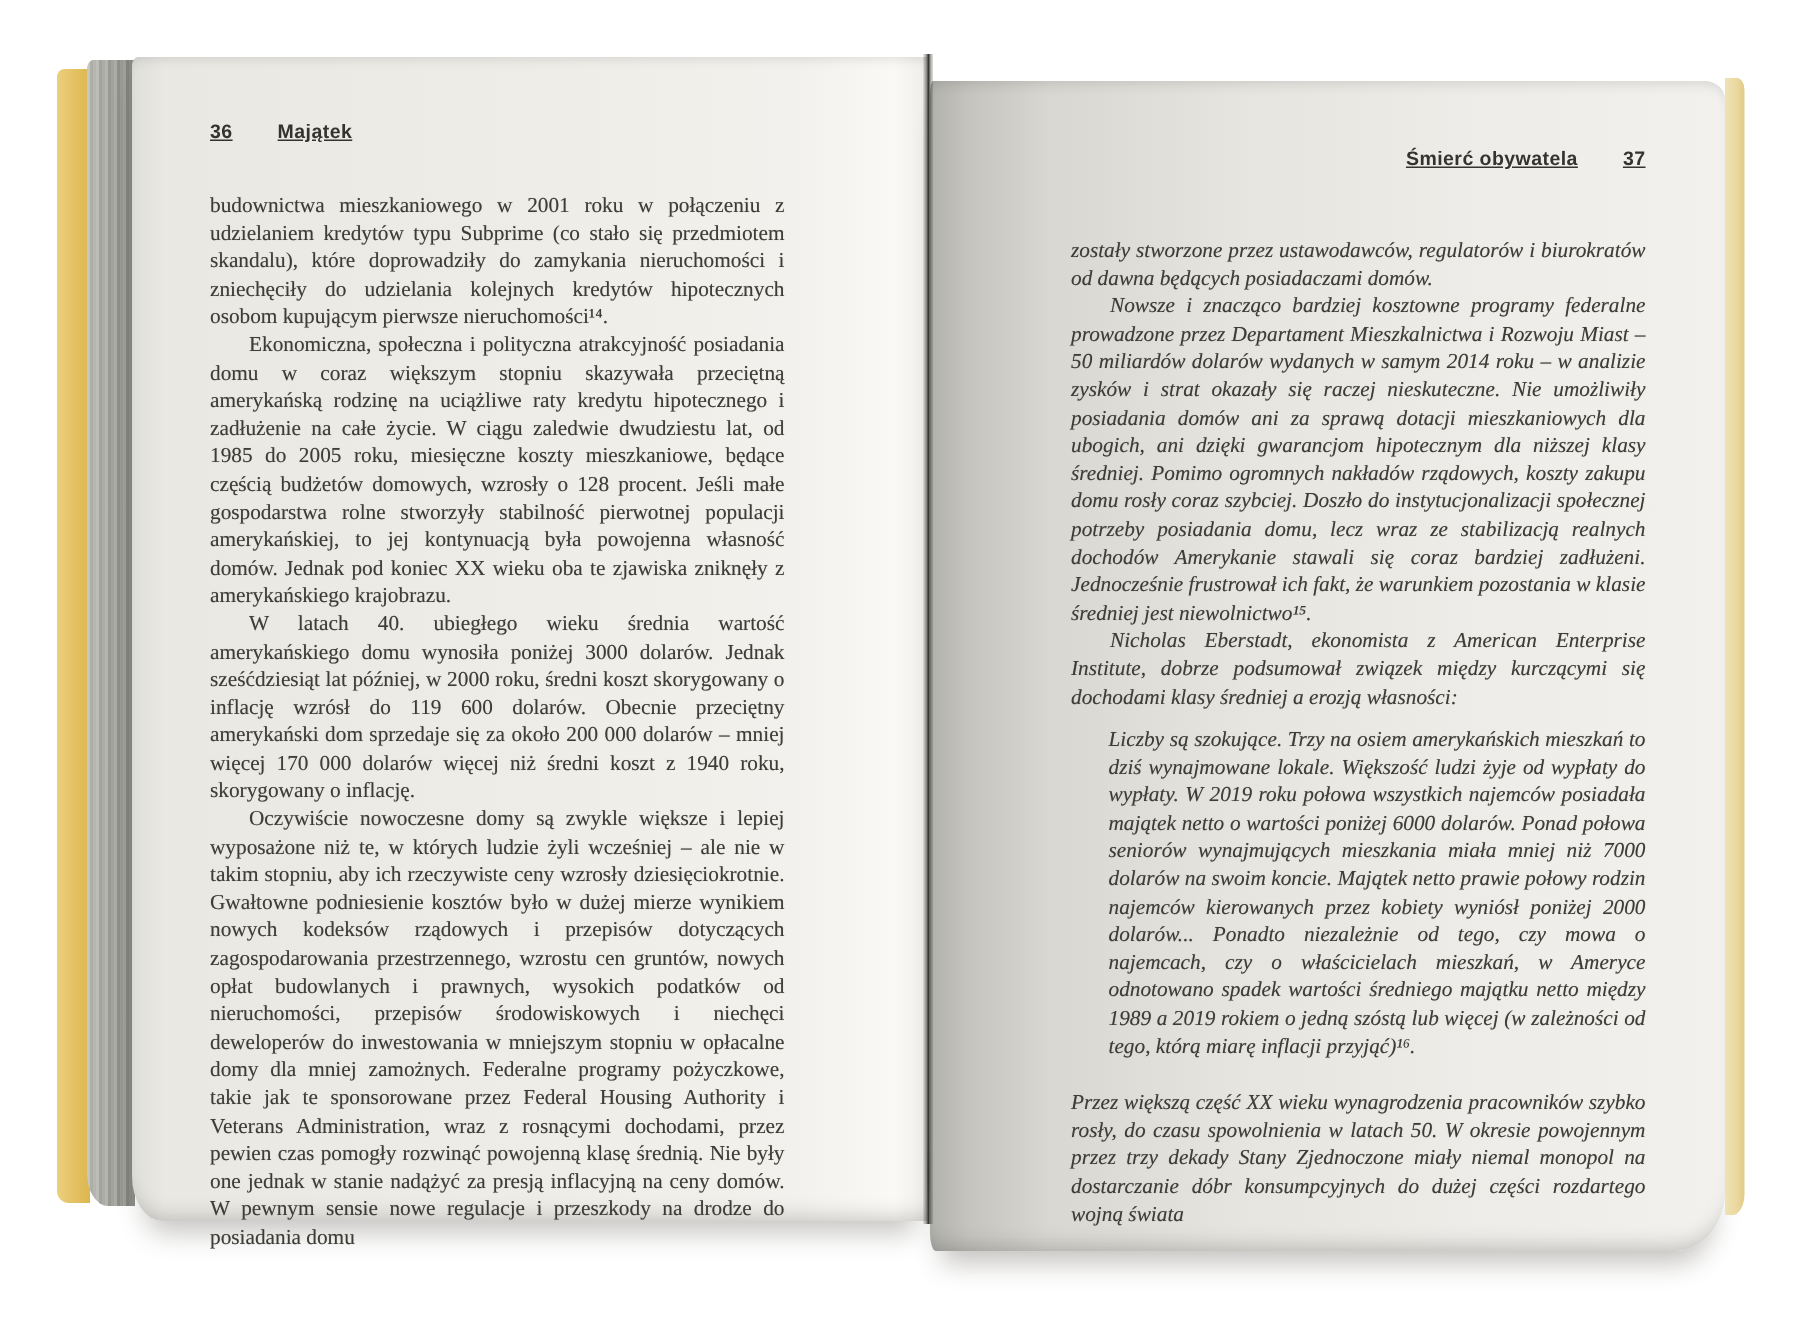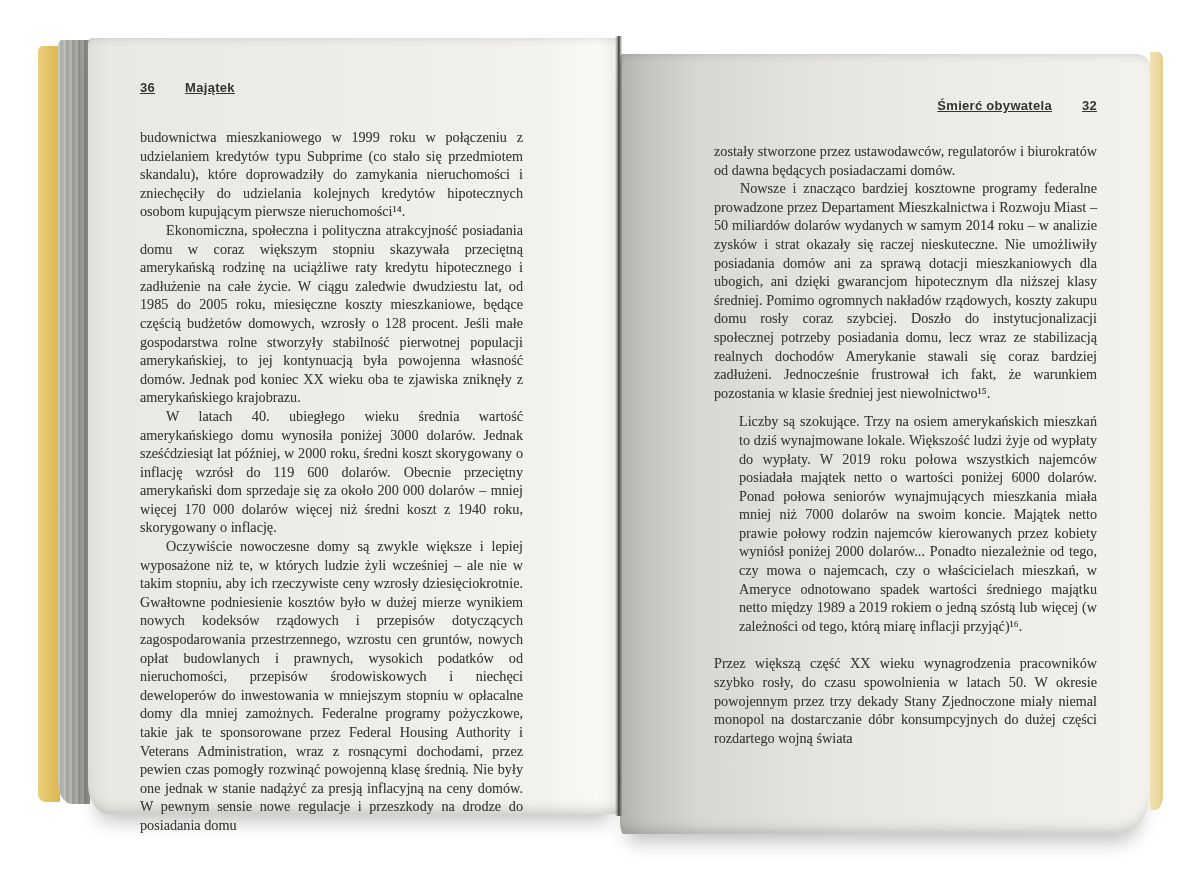--- a/index.html
+++ b/index.html
@@ -68,21 +68,21 @@
     font-family:"Liberation Sans","DejaVu Sans",sans-serif;
     font-weight:700; font-size:13px; letter-spacing:.3px; color:#34332f;text-decoration:underline;
   }
   .page-right .page-head { left:94px; top:44px; justify-content:flex-end; }
 
   .body-text {
     position:absolute; left:52px; top:90px; width:383px;
     font-size:14.2px; line-height:18.6px; color:#3d3c36;
     text-align:justify; text-shadow:0 0 .5px rgba(70,68,60,.45);
   }
-  .page-right .body-text { left:94px; top:88px; }
+  .page-right .body-text { left:94px; top:104px;font-style:italic; }
 
   .para { margin:0; }
   .indent { text-indent:26px; }
   .quote { margin:10px 0 19px 25px; padding:0; }
 </style>
 </head>
 <body>
 
 <div class="scene">
   <div class="book-shadow"></div>
@@ -90,37 +90,38 @@
 
     <div class="cover-left"></div>
     <div class="page-stack-left"></div>
 
     <div class="page page-left">
       <div class="page-head">
         <span class="page-num">36</span>
         <span class="running-head">Majątek</span>
       </div>
       <div class="body-text">
-        <p class="para">budownictwa mieszkaniowego w 1999 roku w połączeniu z udzielaniem kredytów typu Subprime (co stało się przedmiotem skandalu), które doprowadziły do zamykania nieruchomości i zniechęciły do udzielania kolejnych kredytów hipotecznych osobom kupującym pierwsze nieruchomości¹⁴.</p>
+        <p class="para">budownictwa mieszkaniowego w 2001 roku w połączeniu z udzielaniem kredytów typu Subprime (co stało się przedmiotem skandalu), które doprowadziły do zamykania nieruchomości i zniechęciły do udzielania kolejnych kredytów hipotecznych osobom kupującym pierwsze nieruchomości¹⁴.</p>
         <p class="para indent">Ekonomiczna, społeczna i polityczna atrakcyjność posiadania domu w coraz większym stopniu skazywała przeciętną amerykańską rodzinę na uciążliwe raty kredytu hipotecznego i zadłużenie na całe życie. W ciągu zaledwie dwudziestu lat, od 1985 do 2005 roku, miesięczne koszty mieszkaniowe, będące częścią budżetów domowych, wzrosły o 128 procent. Jeśli małe gospodarstwa rolne stworzyły stabilność pierwotnej populacji amerykańskiej, to jej kontynuacją była powojenna własność domów. Jednak pod koniec XX wieku oba te zjawiska zniknęły z amerykańskiego krajobrazu.</p>
         <p class="para indent">W latach 40. ubiegłego wieku średnia wartość amerykańskiego domu wynosiła poniżej 3000 dolarów. Jednak sześćdziesiąt lat później, w 2000 roku, średni koszt skorygowany o inflację wzrósł do 119 600 dolarów. Obecnie przeciętny amerykański dom sprzedaje się za około 200 000 dolarów – mniej więcej 170 000 dolarów więcej niż średni koszt z 1940 roku, skorygowany o inflację.</p>
         <p class="para indent">Oczywiście nowoczesne domy są zwykle większe i lepiej wyposażone niż te, w których ludzie żyli wcześniej – ale nie w takim stopniu, aby ich rzeczywiste ceny wzrosły dziesięciokrotnie. Gwałtowne podniesienie kosztów było w dużej mierze wynikiem nowych kodeksów rządowych i przepisów dotyczących zagospodarowania przestrzennego, wzrostu cen gruntów, nowych opłat budowlanych i prawnych, wysokich podatków od nieruchomości, przepisów środowiskowych i niechęci deweloperów do inwestowania w mniejszym stopniu w opłacalne domy dla mniej zamożnych. Federalne programy pożyczkowe, takie jak te sponsorowane przez Federal Housing Authority i Veterans Administration, wraz z rosnącymi dochodami, przez pewien czas pomogły rozwinąć powojenną klasę średnią. Nie były one jednak w stanie nadążyć za presją inflacyjną na ceny domów. W pewnym sensie nowe regulacje i przeszkody na drodze do posiadania domu</p>
       </div>
     </div>
 
     <div class="spine"></div>
 
     <div class="page page-right">
       <div class="page-head">
         <span class="running-head">Śmierć obywatela</span>
-        <span class="page-num">32</span>
+        <span class="page-num">37</span>
       </div>
       <div class="body-text">
         <p class="para">zostały stworzone przez ustawodawców, regulatorów i biurokratów od dawna będących posiadaczami domów.</p>
         <p class="para indent">Nowsze i znacząco bardziej kosztowne programy federalne prowadzone przez Departament Mieszkalnictwa i Rozwoju Miast – 50 miliardów dolarów wydanych w samym 2014 roku – w analizie zysków i strat okazały się raczej nieskuteczne. Nie umożliwiły posiadania domów ani za sprawą dotacji mieszkaniowych dla ubogich, ani dzięki gwarancjom hipotecznym dla niższej klasy średniej. Pomimo ogromnych nakładów rządowych, koszty zakupu domu rosły coraz szybciej. Doszło do instytucjonalizacji społecznej potrzeby posiadania domu, lecz wraz ze stabilizacją realnych dochodów Amerykanie stawali się coraz bardziej zadłużeni. Jednocześnie frustrował ich fakt, że warunkiem pozostania w klasie średniej jest niewolnictwo¹⁵.</p>
+        <p class="para indent">Nicholas Eberstadt, ekonomista z American Enterprise Institute, dobrze podsumował związek między kurczącymi się dochodami klasy średniej a erozją własności:</p>
         <blockquote class="para quote">Liczby są szokujące. Trzy na osiem amerykańskich mieszkań to dziś wynajmowane lokale. Większość ludzi żyje od wypłaty do wypłaty. W 2019 roku połowa wszystkich najemców posiadała majątek netto o wartości poniżej 6000 dolarów. Ponad połowa seniorów wynajmujących mieszkania miała mniej niż 7000 dolarów na swoim koncie. Majątek netto prawie połowy rodzin najemców kierowanych przez kobiety wyniósł poniżej 2000 dolarów... Ponadto niezależnie od tego, czy mowa o najemcach, czy o właścicielach mieszkań, w Ameryce odnotowano spadek wartości średniego majątku netto między 1989 a 2019 rokiem o jedną szóstą lub więcej (w zależności od tego, którą miarę inflacji przyjąć)¹⁶.</blockquote>
         <p class="para">Przez większą część XX wieku wynagrodzenia pracowników szybko rosły, do czasu spowolnienia w latach 50. W okresie powojennym przez trzy dekady Stany Zjednoczone miały niemal monopol na dostarczanie dóbr konsumpcyjnych do dużej części rozdartego wojną świata</p>
       </div>
     </div>
 
     <div class="cover-right"></div>
   </div>
 </div>
 
 </body></html>

